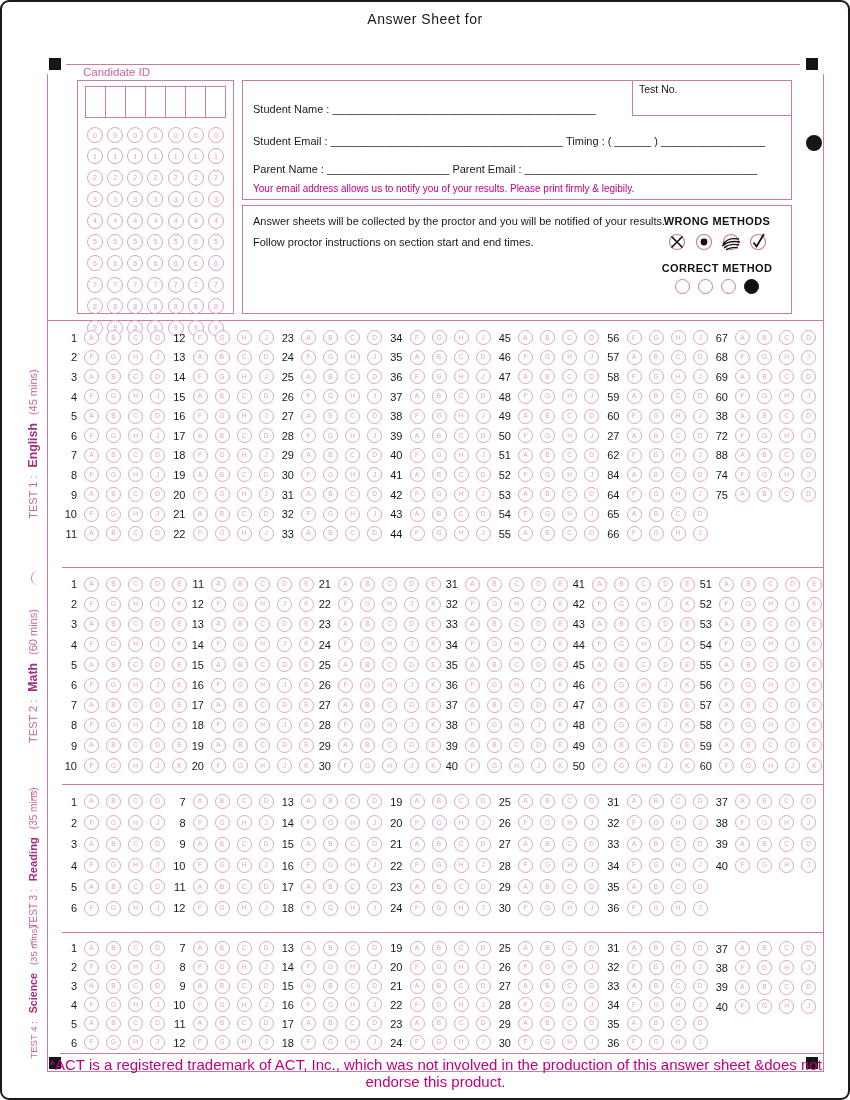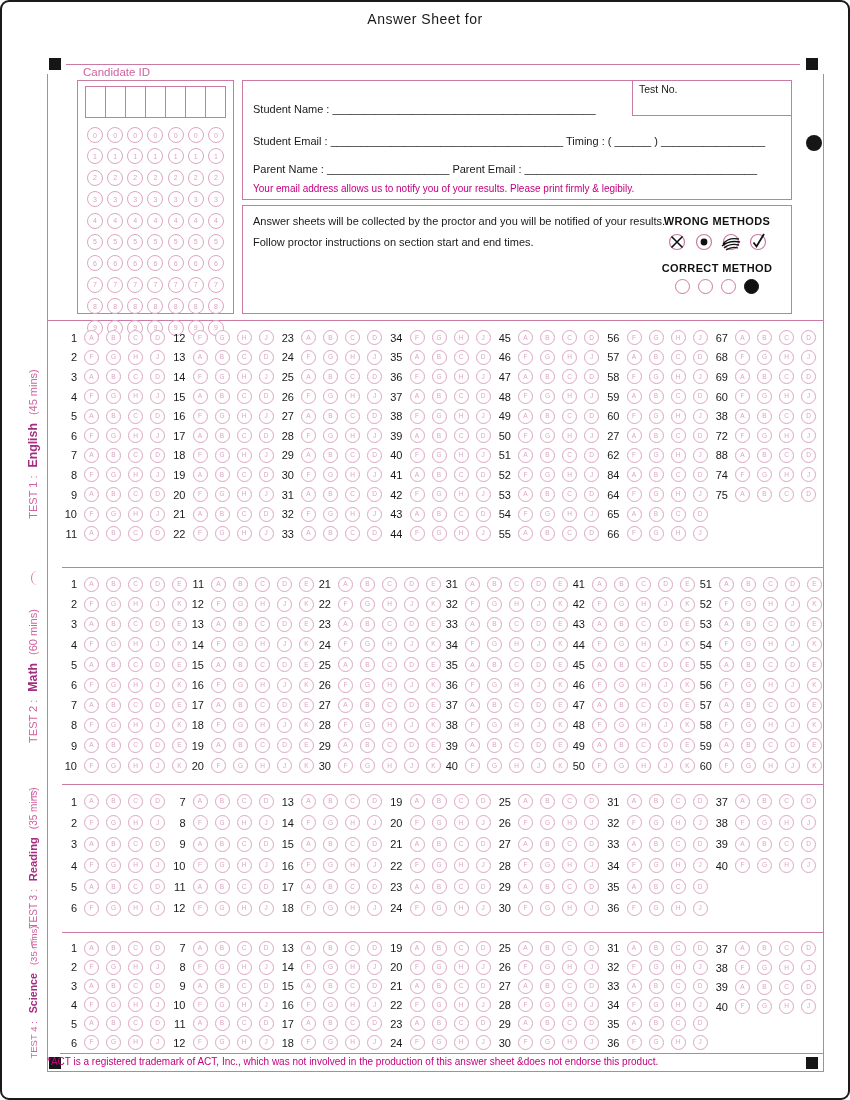--- a/index.html
+++ b/index.html
@@ -44,21 +44,21 @@
   .rot{position:absolute;top:50%;left:50%;transform:translate(-50%,-50%) rotate(-90deg);white-space:nowrap;display:flex;align-items:center;gap:8px;}
   .sl-test,.sl-time{color:var(--label-pink);}
   .sl-name{color:var(--label-dark);font-weight:bold;font-size:1.12em;}
   .sec-cols{position:absolute;left:58px;width:756px;display:flex;justify-content:space-between;box-sizing:border-box;}
   .qcol{display:flex;flex-direction:column;}
   .qrow{display:flex;align-items:center;}
   .qnum{min-width:17px;text-align:right;font-size:11px;color:var(--ink);margin-right:7px;}
   .qrow .bubble{margin-right:7px;}
   .qrow .bubble:last-child{margin-right:0;}
   
-  .footer{position:absolute;left:45px;top:1054px;width:777px;font-size:10px;color:var(--magenta);}
+  .footer{position:absolute;left:45px;top:1054px;width:777px;text-align:center;font-size:15px;color:var(--magenta);}
   svg{display:block;}
 </style>
 </head>
 <body>
 
 <div class="page" style="--border-pink: #c97ba3; --bubble-pink: #dba6c1; --label-pink: #cf62a0; --label-dark: #a42d80; --magenta: #c2007e; --ink: #1a1a1a;">
 
   <div class="title1">Answer Sheet for</div>
 
   <div class="main-border"></div>

